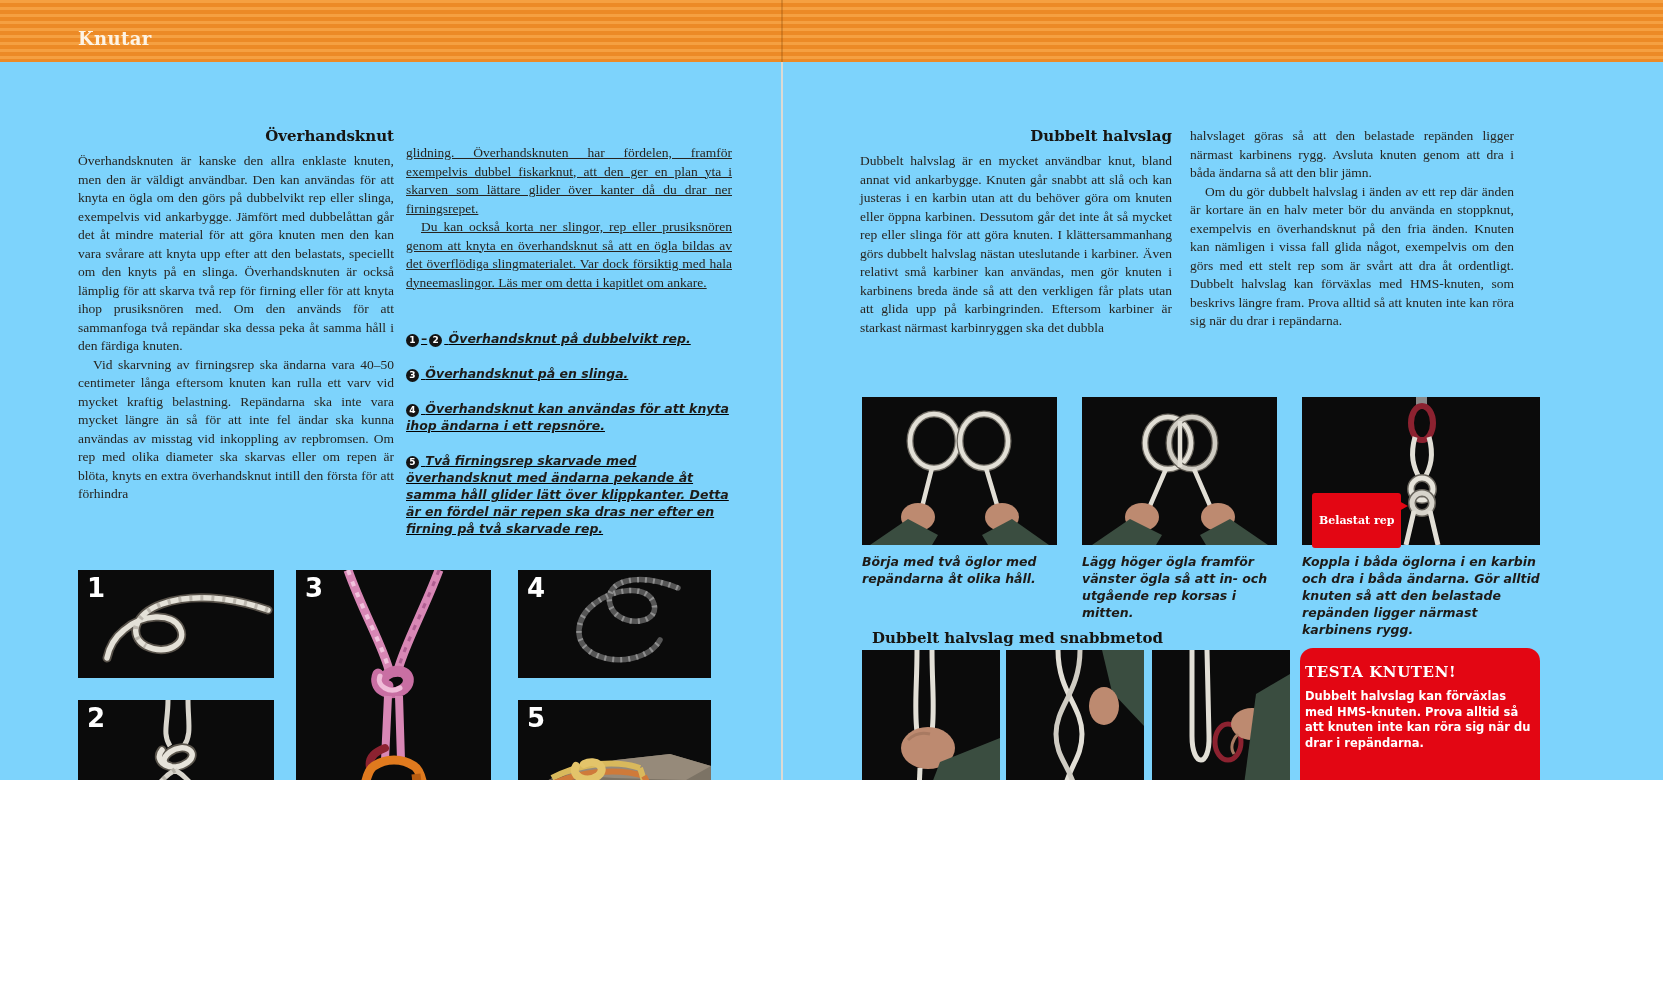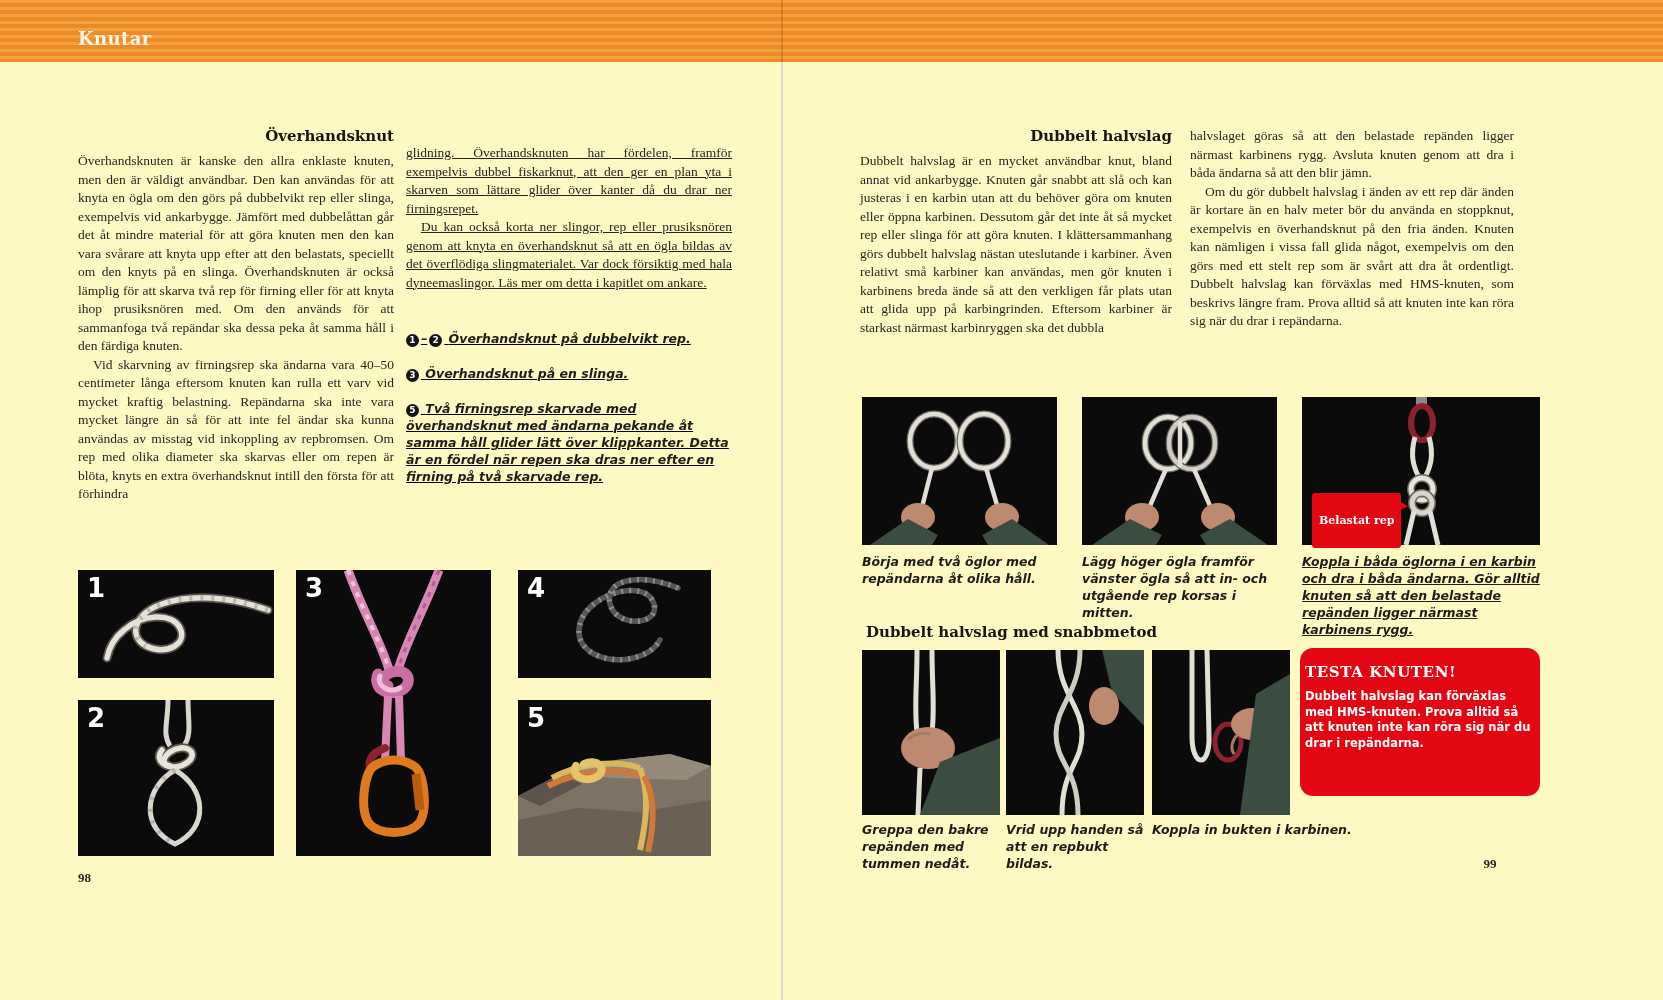--- a/index.html
+++ b/index.html
@@ -1,37 +1,37 @@
 <!DOCTYPE html>
 <html><head>
 <meta charset="utf-8">
 <style>
   html,body { margin:0; padding:0; background:#ffffff; }
   .spread {
-    position:relative; width:1663px; height:1000px; overflow:hidden;
-    background:#fef9c3; font-family:"Liberation Serif", serif;
+    position:relative; width:1663px; height:780px; overflow:hidden;
+    background:#7dd3fc; font-family:"Liberation Serif", serif;
   }
   
   .band {
     position:absolute; left:0; top:0; width:1663px; height:62px;
     background:repeating-linear-gradient(180deg,#f5a041 0px,#f5a041 3.5px,#ec8a26 3.5px,#ec8a26 7px);
   }
   .band-title {
     position:absolute; left:78px; top:28px; margin:0;
     font:bold 18px "DejaVu Serif", serif; color:#fdf4e6; letter-spacing:.4px;
   }
   .spine { position:absolute; left:781px; top:62px; width:2px; height:938px; background:#dcdad3; }
   .spine-top { position:absolute; left:781px; top:0; width:2px; height:62px; background:rgba(120,60,0,.25); }
 
   
   .col { position:absolute; text-align:justify; font-size:13.5px; line-height:18.5px; color:#272420; }
   .col p { margin:0; }
   .col p.indent { text-indent:15px; }
   .knot-heading { margin:0 0 7px 0; font:bold 15px "DejaVu Serif", serif; color:#171512; text-align:right; }
-  .sub-heading { position:absolute; margin:6px; font:bold 15px "DejaVu Serif", serif; color:#171512; }
+  .sub-heading { position:absolute; margin:12px; font:bold 15px "DejaVu Serif", serif; color:#171512; }
 
   
   .caps { position:absolute;text-decoration:underline; }
   .cap-row { margin:0 0 18px 0; font:italic 600 12.5px/17px "DejaVu Sans", sans-serif; color:#1e1b18; }
   .badge {
     display:inline-block; width:13px; height:13px; border-radius:50%;
     background:#141414; color:#fff; font:bold 9px/13px "DejaVu Sans", sans-serif;
     text-align:center; font-style:normal; vertical-align:0px; margin-right:2px;
   }
   .joiner { font-style:normal; font-weight:bold; margin-right:2px; }
@@ -79,20 +79,21 @@
   </div>
 
   <div class="col" style="left:406px; top:144px; width:326px;text-decoration:underline;">
     <p>glidning. Överhandsknuten har fördelen, framför exempelvis dubbel fiskarknut, att den ger en plan yta i skarven som lättare glider över kanter då du drar ner firningsrepet.</p>
     <p class="indent">Du kan också korta ner slingor, rep eller prusiksnören genom att knyta en överhandsknut så att en ögla bildas av det överflödiga slingmaterialet. Var dock försiktig med hala dyneemaslingor. Läs mer om detta i kapitlet om ankare.</p>
   </div>
 
   <div class="caps" style="left:406px; top:330px; width:326px;">
     <p class="cap-row"><span class="badge">1</span><span class="joiner">–</span><span class="badge">2</span> <span>Överhandsknut på dubbelvikt rep.</span></p>
     <p class="cap-row"><span class="badge">3</span> <span>Överhandsknut på en slinga.</span></p>
+    <p class="cap-row"><span class="badge">4</span> <span>Överhandsknut kan användas för att knyta ihop ändarna i ett repsnöre.</span></p>
     <p class="cap-row"><span class="badge">5</span> <span>Två firningsrep skarvade med överhandsknut med ändarna pekande åt samma håll glider lätt över klippkanter. Detta är en fördel när repen ska dras ner efter en firning på två skarvade rep.</span></p>
   </div>
 
   <div class="photo" style="left:78px; top:570px; width:196px; height:108px;">
     <svg viewBox="0 0 196 108">
       <path d="M190,40 C150,26 112,24 84,34 C56,44 50,66 68,76 C88,86 110,74 102,58 C94,42 64,44 46,60 C36,68 31,78 29,88" fill="none" stroke="#575149" stroke-width="9" stroke-linecap="round"></path>
       <path d="M190,40 C150,26 112,24 84,34 C56,44 50,66 68,76 C88,86 110,74 102,58 C94,42 64,44 46,60 C36,68 31,78 29,88" fill="none" stroke="#e4e1d8" stroke-width="5.5" stroke-linecap="round"></path>
       <path d="M190,40 C150,26 112,24 84,34 C56,44 50,66 68,76" fill="none" stroke="#9b968c" stroke-width="5.5" stroke-dasharray="3 8" opacity=".55"></path>
     </svg>
     <span class="pnum">1</span>
@@ -197,21 +198,21 @@
       <circle cx="120" cy="92" r="11" fill="none" stroke="#e6e3da" stroke-width="5"></circle>
       <circle cx="120" cy="106" r="10" fill="none" stroke="#69655d" stroke-width="8"></circle>
       <circle cx="120" cy="106" r="10" fill="none" stroke="#d7d4cb" stroke-width="5"></circle>
       <path d="M112,114 L104,148 M128,114 L136,148" fill="none" stroke="#e2dfd6" stroke-width="5"></path>
     </svg>
     <span class="rope-label">Belastat rep</span>
   </div>
 
   <div class="caption" style="left:862px; top:553px; width:195px;">Börja med två öglor med repändarna åt olika håll.</div>
   <div class="caption" style="left:1082px; top:553px; width:200px;">Lägg höger ögla framför vänster ögla så att in- och utgående rep korsas i mitten.</div>
-  <div class="caption" style="left:1302px; top:553px; width:238px;text-decoration:underline;">Koppla i båda öglorna i en karbin och dra i båda ändarna. Gör alltid knuten så att den belastade repänden ligger närmast karbinens rygg.</div>
+  <div class="caption" style="left:1302px; top:553px; width:238px;">Koppla i båda öglorna i en karbin och dra i båda ändarna. Gör alltid knuten så att den belastade repänden ligger närmast karbinens rygg.</div>
 
   <h2 class="sub-heading" style="left:860px; top:617px;">Dubbelt halvslag med snabbmetod</h2>
 
   <div class="photo" style="left:862px; top:650px; width:138px; height:165px;">
     <svg viewBox="0 0 138 165">
       <path d="M55,0 C55,36 52,58 55,82 M70,0 C70,36 73,58 70,82" fill="none" stroke="#e2dfd6" stroke-width="5"></path>
       <ellipse cx="66" cy="98" rx="27" ry="21" fill="#bd8a70"></ellipse>
       <path d="M46,90 C52,84 60,82 68,84" fill="none" stroke="#a87a62" stroke-width="3"></path>
       <path d="M58,118 L56,165" fill="none" stroke="#e2dfd6" stroke-width="5"></path>
       <polygon points="78,112 138,88 138,165 58,165" fill="#3a4d40"></polygon>

